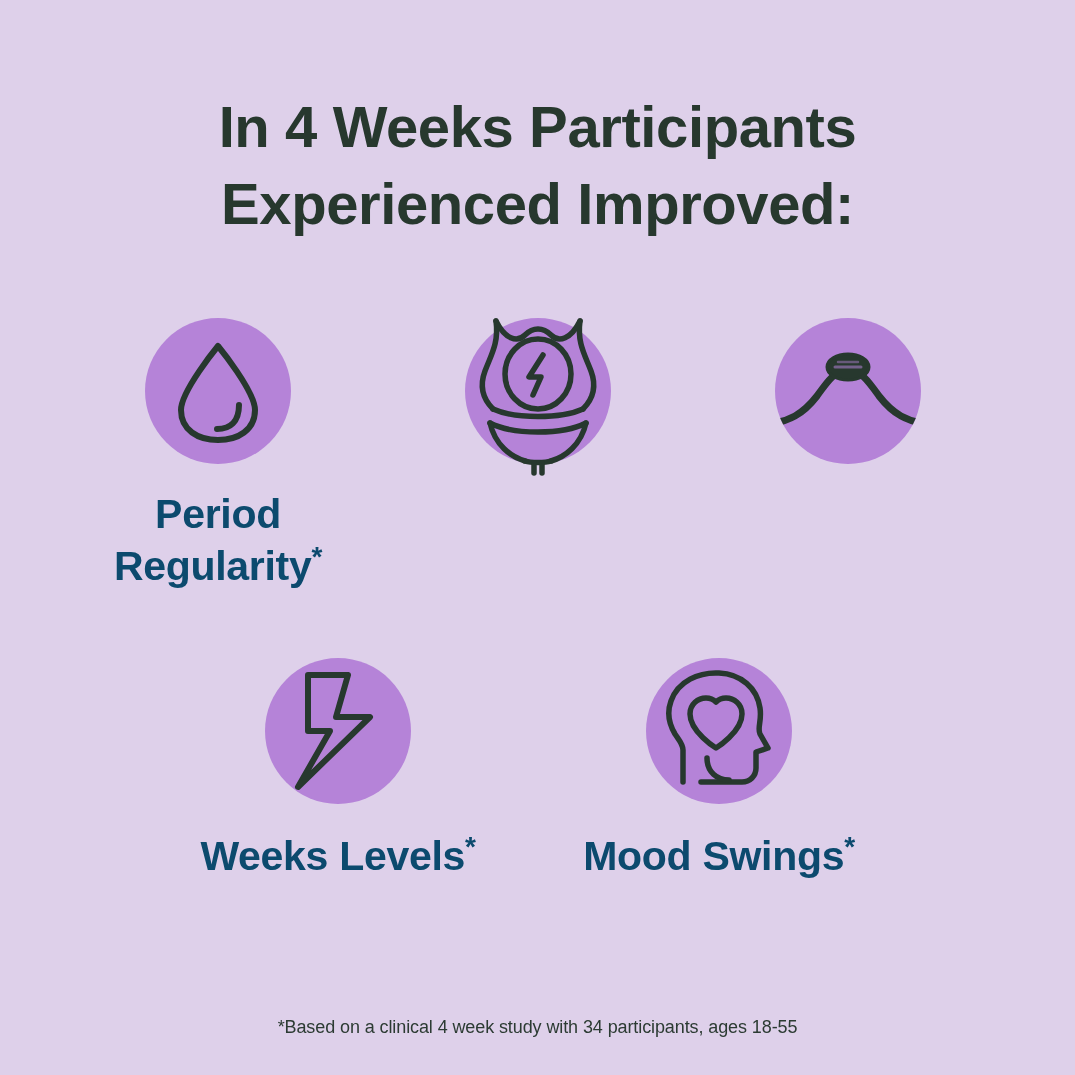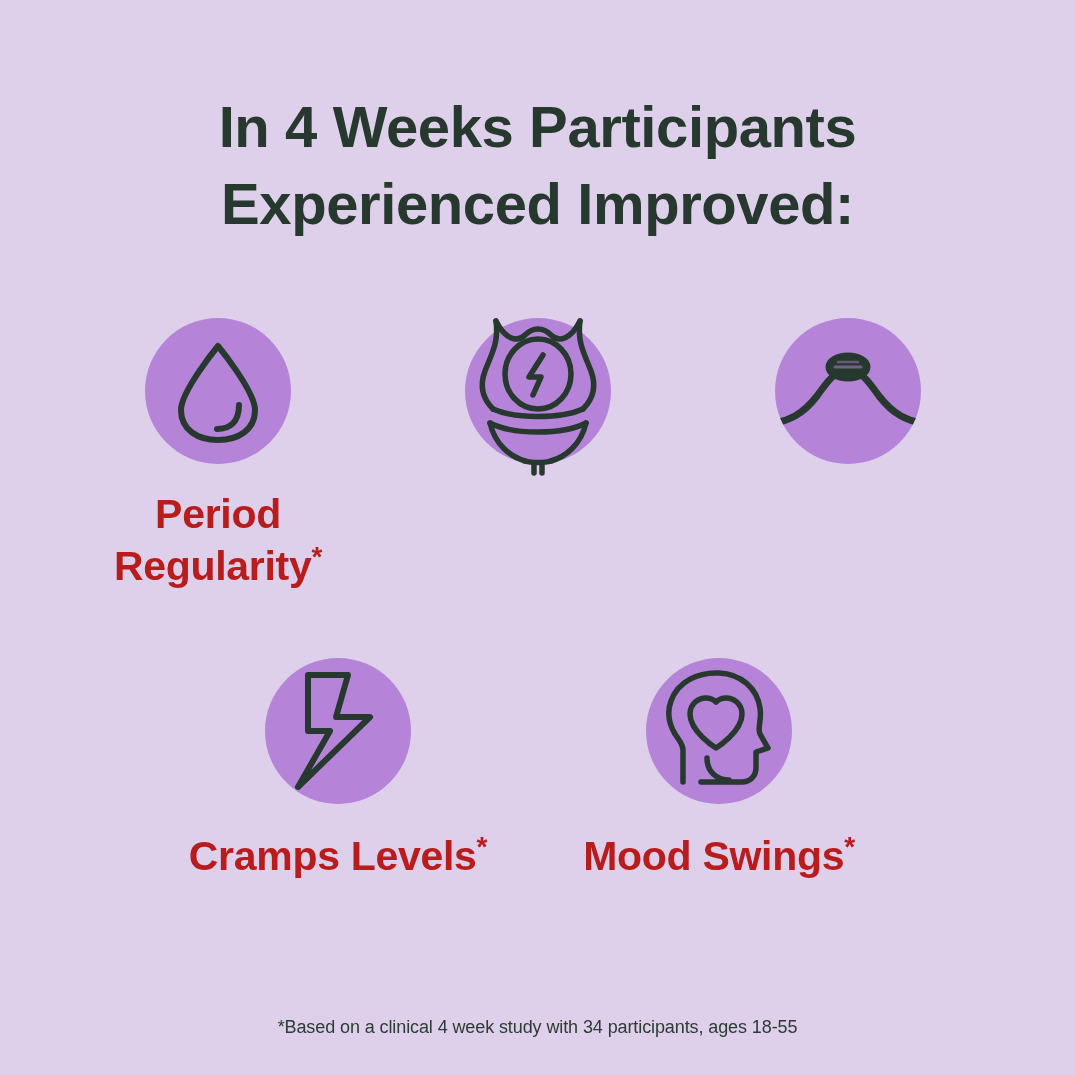--- a/index.html
+++ b/index.html
@@ -65,21 +65,21 @@
   }
   .circle svg {
     position: absolute;
     left: 50%;
     top: 50%;
     transform: translate(-50%, -50%);
     overflow: visible;
   }
 
   .caption {
-    color: #b91c1c;
+    color: #0c4a6e;
     font-size: 41px;
     font-weight: bold;
     line-height: 1.27;
     letter-spacing: -0.3px;
     margin-top: 24px;
     white-space: pre-line;
   }
   .caption .star {
     font-size: 28px;
     vertical-align: 14px;
@@ -187,21 +187,21 @@
   </div>
 
   <div class="row row-two">
 
     <div class="cell" style="left:338px;">
       <div class="circle">
         <svg width="104" height="124" viewBox="0 0 104 124">
           <path class="stroke" d="M62 6 L22 6 L22 62 L44 62 L12 118 L84 48 L50 48 L62 6 Z"></path>
         </svg>
       </div>
-      <div class="caption"><span>Cramps Levels</span><span class="star">*</span></div>
+      <div class="caption"><span>Weeks Levels</span><span class="star">*</span></div>
     </div>
 
     <div class="cell" style="left:719px;">
       <div class="circle">
         <svg width="116" height="122" viewBox="0 0 116 122">
 
           <path class="stroke-thin" d="M22 112 L22 80 C22 74 18 70 14 64 C8 54 6 42 10 31 C17 11 38 2 58 3 C80 4 96 18 99 38 C101 51 96 58 99 64 L107 78 L95 82 L95 98 C95 106 89 112 81 112 L40 112"></path>
 
           <path class="stroke-thin" d="M46 88 C46 102 56 110 68 110"></path>
 

